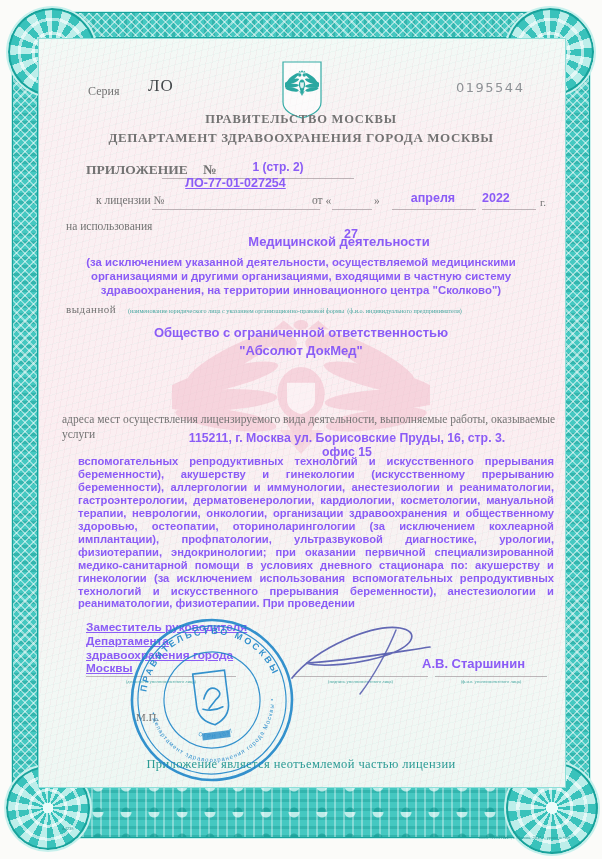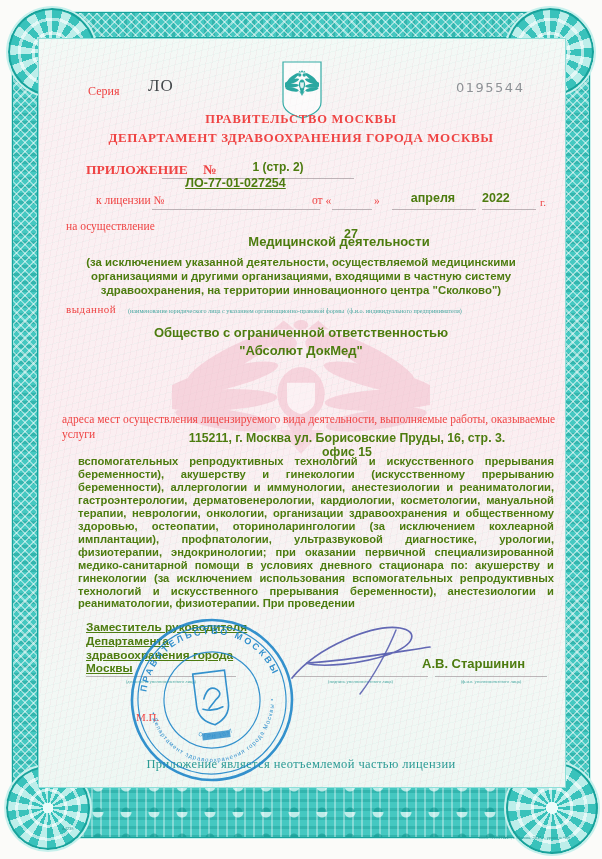--- a/index.html
+++ b/index.html
@@ -43,22 +43,22 @@
   
   .paper{position:absolute;left:38px;top:38px;width:526px;height:748px;
     background:linear-gradient(180deg,#f2faf6 0%,#faf1f3 12%,#fbeef1 52%,#f3f8f5 86%,#eef7f3 100%);
     border:1px solid #8fdfd9;}
   .paper::before{content:"";position:absolute;inset:0;
     background-image:
       repeating-linear-gradient(100deg, rgba(232,172,190,.12) 0 1px, transparent 1px 6px),
       repeating-linear-gradient(-15deg, rgba(170,220,210,.10) 0 1px, transparent 1px 7px);}
   
   .t{position:absolute;z-index:3;}
-  .teal{color:#ef4444;}
-  .val{font-family:"Liberation Sans",sans-serif;font-weight:bold;color:#4d7c0f;}
+  .teal{color:#737373;}
+  .val{font-family:"Liberation Sans",sans-serif;font-weight:bold;color:#8b5cf6;}
   .center{text-align:center;}
   .rule{position:absolute;border-bottom:1px solid rgba(140,130,135,.55);z-index:2;}
   .series-label{left:88px;top:84px;font-size:12px;}
   .series-value{left:148px;top:76px;font-size:17px;color:#44484b;letter-spacing:1px;}
   .form-number{left:456px;top:80px;font-family:"DejaVu Sans",sans-serif;font-size:13px;color:#8e9296;letter-spacing:1.5px;}
   .gov1{left:0;top:112px;width:602px;font-size:12.5px;font-weight:bold;letter-spacing:.8px;}
   .gov2{left:0;top:130px;width:602px;font-size:13px;font-weight:bold;letter-spacing:.6px;}
   .app-label{left:86px;top:162px;font-size:13.5px;font-weight:bold;word-spacing:12px;}
   .app-value{left:198px;top:160px;width:160px;font-size:12px;text-align:center;}
   .lic-label{left:66px;top:194px;font-size:11.5px;margin-left:30px;}
@@ -167,21 +167,21 @@
   <div class="t teal lic-from">от «</div>
   <div class="t val lic-day">27</div>
   <div class="rule" style="left:332px;top:209px;width:40px;"></div>
   <div class="t teal lic-q2">»</div>
   <div class="t val lic-month">апреля</div>
   <div class="rule" style="left:392px;top:209px;width:84px;"></div>
   <div class="t val lic-year">2022</div>
   <div class="rule" style="left:482px;top:209px;width:54px;"></div>
   <div class="t teal lic-g">г.</div>
 
-  <div class="t teal na-osu">на осуществление</div>
+  <div class="t teal na-osu">на использования</div>
   <div class="t val center act-title">Медицинской деятельности</div>
   <div class="t val act-exc">(за исключением указанной деятельности, осуществляемой медицинскими организациями и другими организациями, входящими в частную систему здравоохранения, на территории инновационного центра "Сколково")</div>
 
   <div class="t teal issued-label">выданной</div>
   <div class="t issued-caption">(наименование юридического лица с указанием организационно-правовой формы  (ф.и.о. индивидуального предпринимателя)</div>
   <div class="t val center org1">Общество с ограниченной ответственностью</div>
   <div class="t val center org2">"Абсолют ДокМед"</div>
 
   <div class="t teal addr-caption">адреса мест осуществления лицензируемого вида деятельности, выполняемые работы, оказываемые услуги</div>
   <div class="t val addr-value">115211, г. Москва ул. Борисовские Пруды, 16, стр. 3.  офис 15</div>

